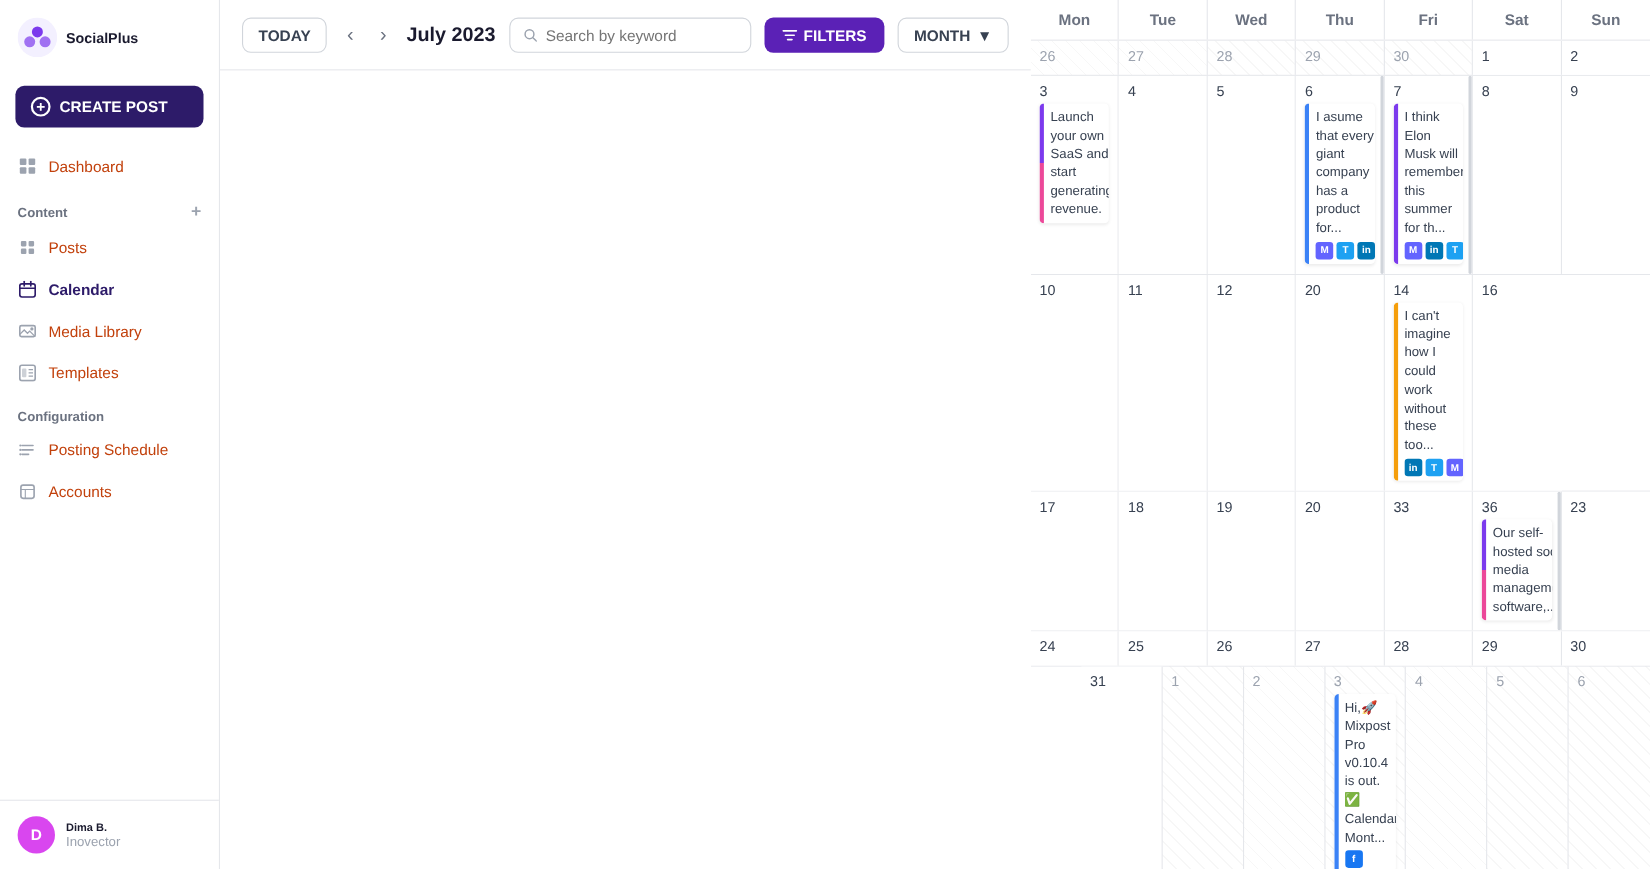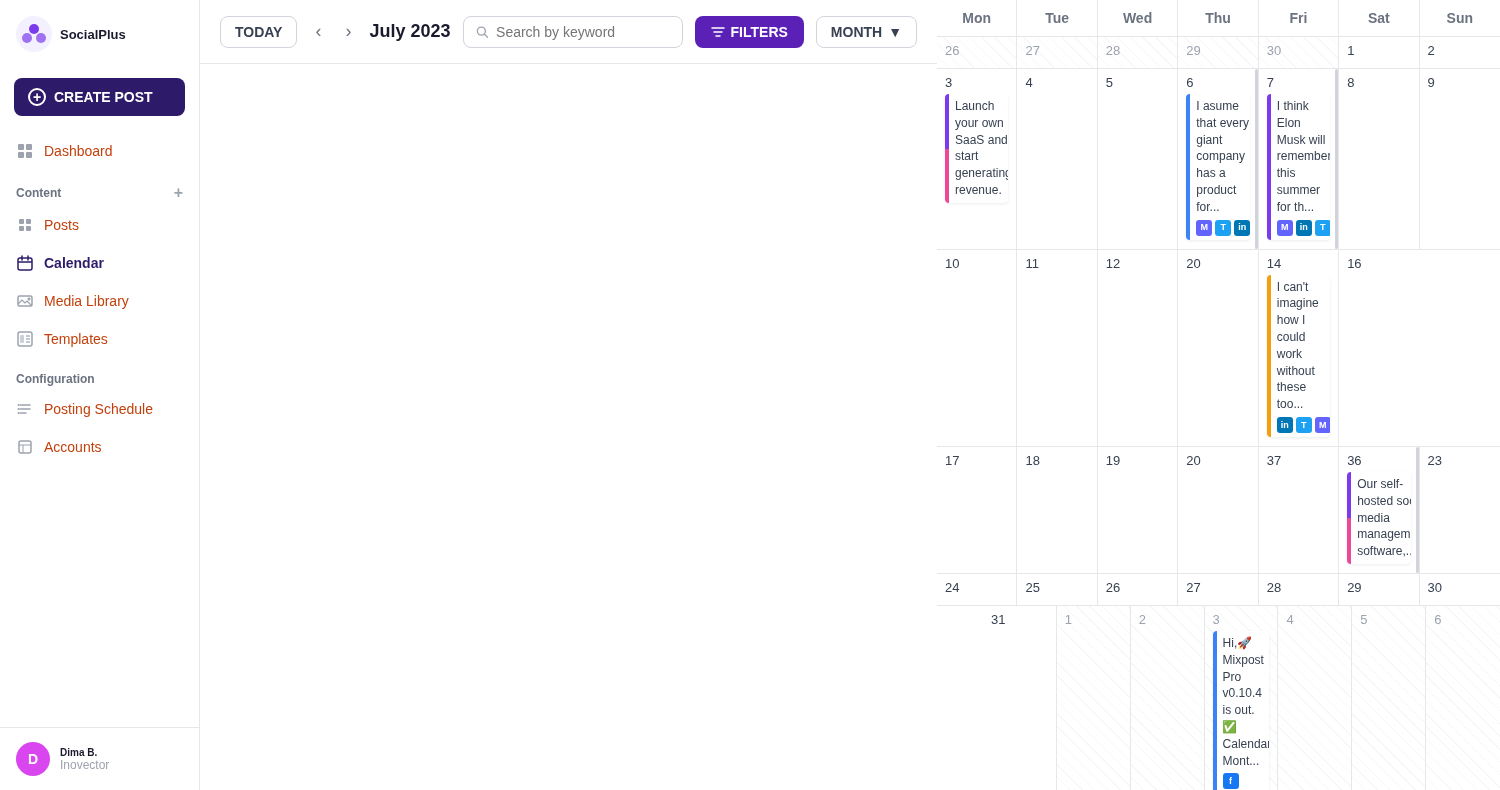--- a/index.html
+++ b/index.html
@@ -601,21 +601,21 @@
           <div class="calendar-cell">
             <div class="cell-date">18</div>
           </div>
           <div class="calendar-cell">
             <div class="cell-date">19</div>
           </div>
           <div class="calendar-cell">
             <div class="cell-date">20</div>
           </div>
           <div class="calendar-cell">
-            <div class="cell-date">37</div>
+            <div class="cell-date">33</div>
           </div>
           <div class="calendar-cell">
             <div class="cell-date">36</div>
             <div class="scroll-indicator"></div>
             <div class="post-card">
               <div class="post-card-bar bar-blue" style="background: linear-gradient(rgb(124, 58, 237) 50%, rgb(236, 72, 153) 50%);"></div>
               <div class="post-card-content">
                 <div class="post-card-text">Our self-hosted social media management software,...</div>
               </div>
             </div>

